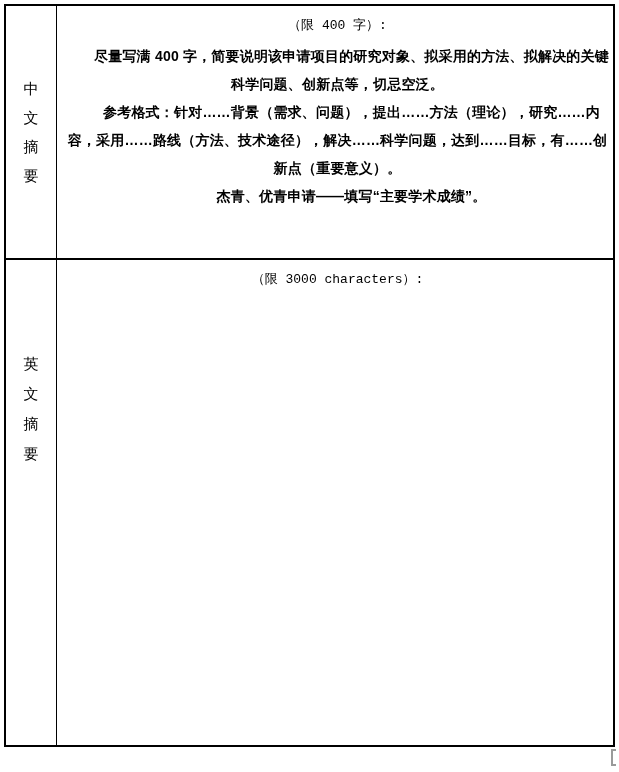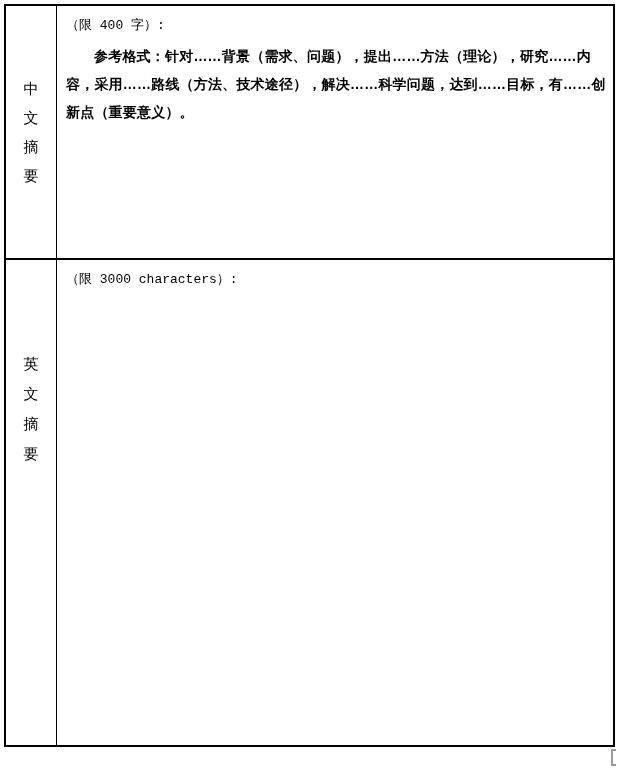--- a/index.html
+++ b/index.html
@@ -60,20 +60,21 @@
   }
   .content-cell {
     flex: 1;
     padding: 6px 4px 0 9px;
     font-size: 14px;
     line-height: 28px;
     cursor: text;
   }
   .content-cell p {
     margin: 0;
+    text-align: center;
   }
   .limit-note {
     font-family: "Liberation Mono", "DejaVu Sans Mono", monospace;
     font-size: 13px;
     font-weight: normal;
     margin-bottom: 2px !important;
   }
   .body-para {
     font-weight: 700;
     text-indent: 2em;
@@ -101,21 +102,23 @@
 
     <div class="row row-cn">
       <div class="label-cell">
         <span>中</span>
         <span>文</span>
         <span>摘</span>
         <span>要</span>
       </div>
       <div class="content-cell">
         <p class="limit-note">（限 400 字）:</p>
+        <p class="body-para">尽量写满 400 字，简要说明该申请项目的研究对象、拟采用的方法、拟解决的关键科学问题、创新点等，切忌空泛。</p>
         <p class="body-para">参考格式：针对……背景（需求、问题），提出……方法（理论），研究……内容，采用……路线（方法、技术途径），解决……科学问题，达到……目标，有……创新点（重要意义）。</p>
+        <p class="body-para">杰青、优青申请——填写“主要学术成绩”。</p>
       </div>
     </div>
 
     <div class="row row-en">
       <div class="label-cell">
         <span>英</span>
         <span>文</span>
         <span>摘</span>
         <span>要</span>
       </div>

